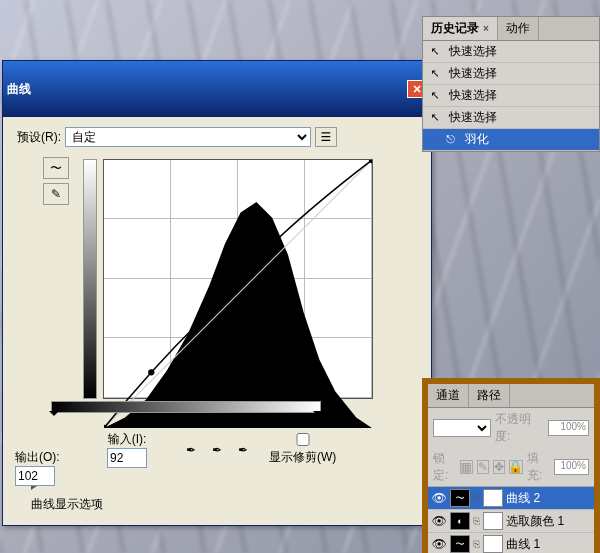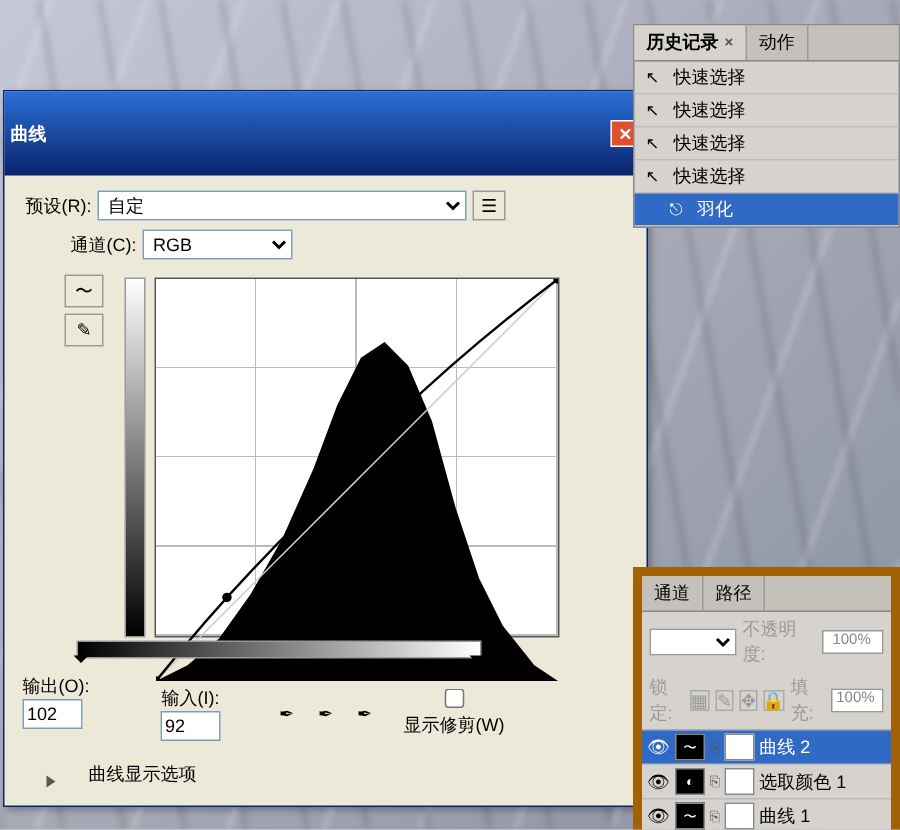--- a/index.html
+++ b/index.html
@@ -43,42 +43,42 @@
 .outbox input, .inbox input { width: 40px; text-align: left; }
 .xramp { width: 270px; height: 12px; background: linear-gradient(to right, #000, #fff); border: 1px solid #999; margin-left: 34px; margin-top: 2px; position: relative; }
 .xramp::before, .xramp::after { content:""; position:absolute; bottom:-9px; border:5px solid transparent; border-top-color:#000; }
 .xramp::before { left:-3px; } .xramp::after { right:-3px; }
 
 .inbox { margin-left: 90px; margin-top: 18px; display: flex; align-items: center; gap: 4px; }
 .eyedrops { display: inline-flex; gap: 6px; margin-left: 30px; }
 .ed { width: 20px; height: 20px; display:inline-flex; align-items:center; justify-content:center; cursor:pointer; }
 .clip-chk { margin-left: 12px; display: inline-flex; align-items: center; gap: 3px; flex-direction: column; }
 
-.expand { margin: 14px 0 0 14px; display: flex; align-items: flex-end; gap: 22px; cursor: pointer; }
+.expand { margin: 14px 0 0 14px; display: flex; align-items: flex-start; gap: 6px; cursor: pointer; flex-direction: column; }
 .tri { display:inline-block; width:0; height:0; border-top:4px solid transparent; border-bottom:4px solid transparent; border-left:6px solid #555; }
 
 
 .panel { position: absolute; right: 0; top: 16px; width: 178px; background: #d6d3ce; border: 1px solid #888; }
 .panel-tabs { display: flex; background: #c4c1ba; border-bottom: 1px solid #888; font-size: 11px; }
 .ptab { padding: 3px 8px; border-right: 1px solid #999; cursor: pointer; }
 .ptab.active { background: #d6d3ce; font-weight: bold; }
 .ptab .tx { display:inline-flex; align-items:center; gap:2px; }
 .xmark { font-size:10px; color:#555; margin-left:2px; }
 
 .hist-list { }
 .hist-item { display: flex; align-items: center; padding: 2px 4px; gap: 6px; border-bottom: 1px solid #c0beb6; }
 .hist-item.sel { background: #316ac5; color: #fff; }
 .hi-ic { width: 16px; height: 16px; display:inline-flex; align-items:center; justify-content:center; font-size:11px; }
 .play-ic { color:#316ac5; font-size:10px; margin-right:2px; }
 
 
 .layers-panel { position: absolute; right: 0; top: 378px; width: 178px; background: #d6d3ce; border: 6px solid #a16207; }
 .lp-row { display:flex; align-items:center; padding:3px 5px; gap:4px; font-size:11px; }
 .lp-sel { width:60px; height:18px; border:1px solid #999; background:#fff; }
-.pct-box { width:42px; height:16px; border:1px solid #999; background:#fff; text-align:center; padding-right:2px; font-size:10px; color:#888; }
+.pct-box { width:42px; height:16px; border:1px solid #999; background:#fff; text-align:right; padding-right:2px; font-size:10px; color:#888; }
 .dim { color:#999; }
 .layer-list { border-top:1px solid #aaa; }
 .layer-item { display:flex; align-items:center; padding:2px 3px; gap:3px; border-bottom:1px solid #bbb; }
 .layer-item.sel { background:#316ac5; color:#fff; }
 .eye { width:16px; height:16px; display:inline-flex; align-items:center; justify-content:center; }
 .thumb { width:20px; height:18px; background:#000; border:1px solid #888; display:inline-flex; align-items:center; justify-content:center; color:#fff; font-size:9px; }
 .mask { width:20px; height:18px; background:#fff; border:1px solid #888; }
 .link { font-size:9px; color:#555; }
 
 .locks { display:flex; gap:4px; align-items:center; padding:2px 5px; font-size:11px; }
@@ -96,26 +96,20 @@
   </div>
   <div class="dlg-body">
     <div class="row">
       <span class="label">预设(R):</span>
       <select class="preset-select">
         <option>自定</option>
       </select>
       <span class="mini-btn">☰</span>
     </div>
 
-    <div class="channel-row">
-      <span class="label">通道(C):</span>
-      <select class="channel-sel">
-        <option>RGB</option>
-      </select>
-    </div>
 
     <div style="display:flex;">
       <div class="tools">
         <span class="tool-ic">〜</span>
         <span class="tool-ic">✎</span>
       </div>
       <div class="curve-area">
         <div class="yramp"></div>
         <div class="plot">
           <div class="grid"></div>

